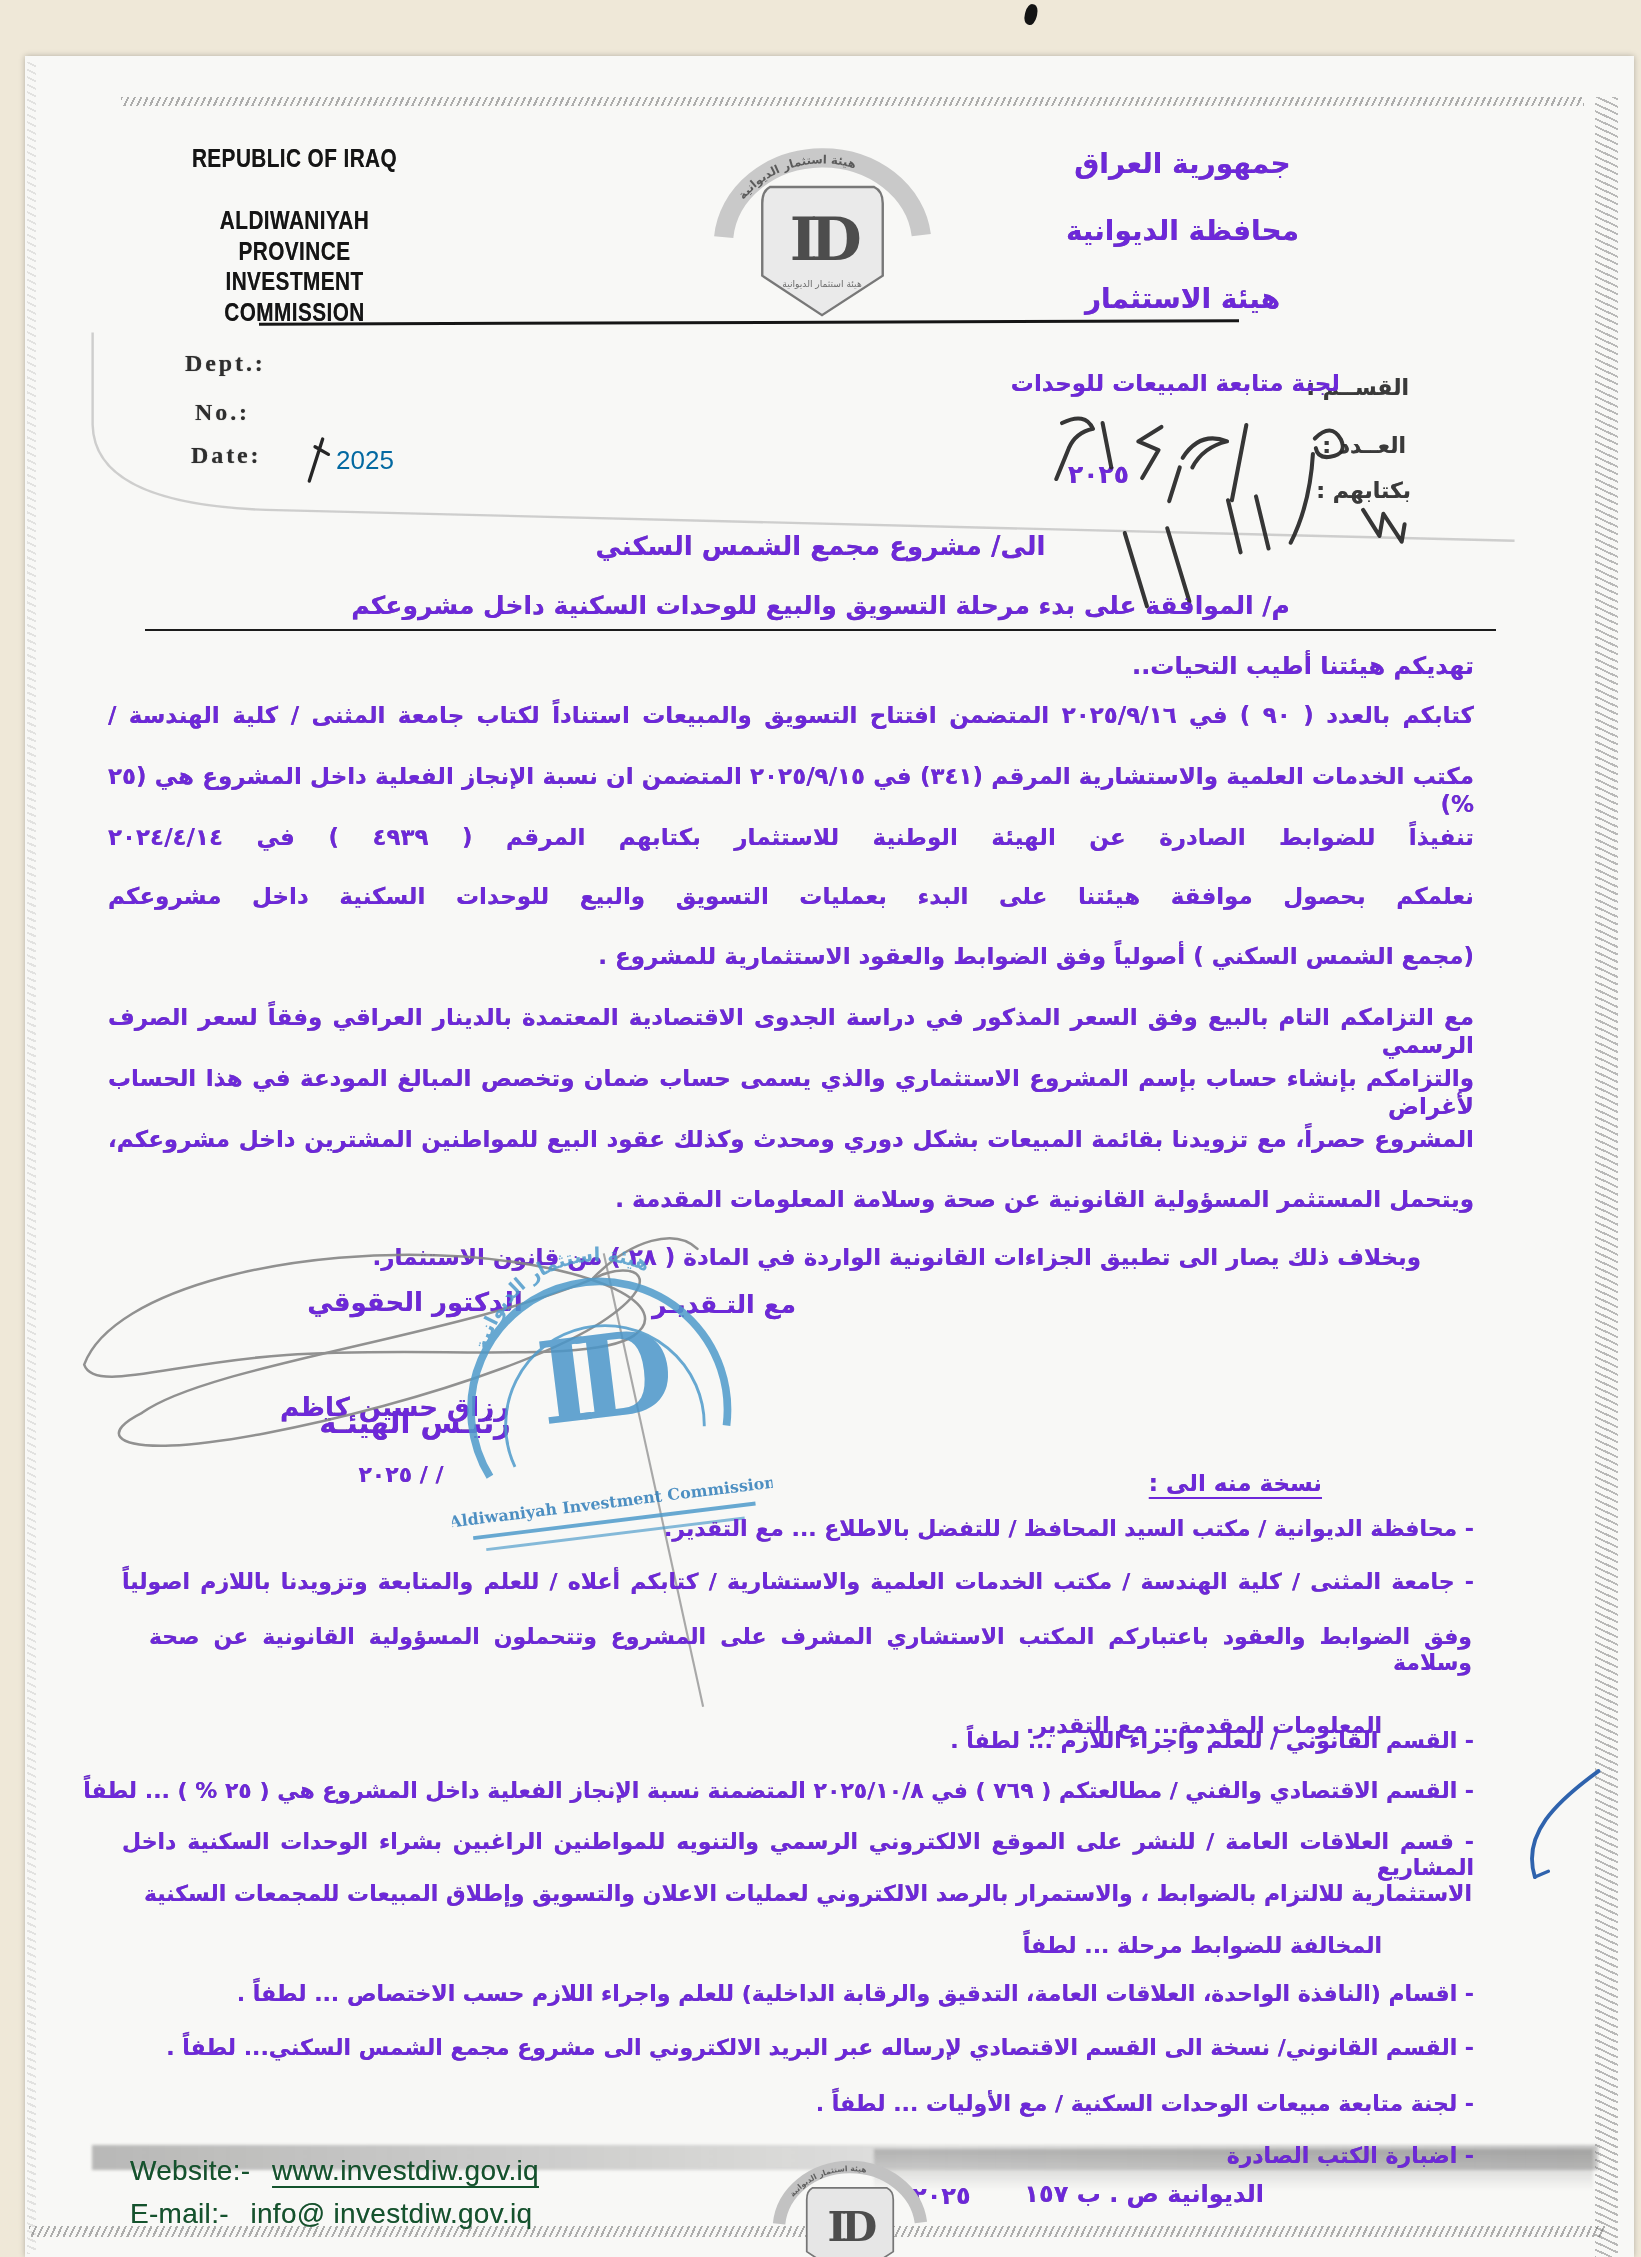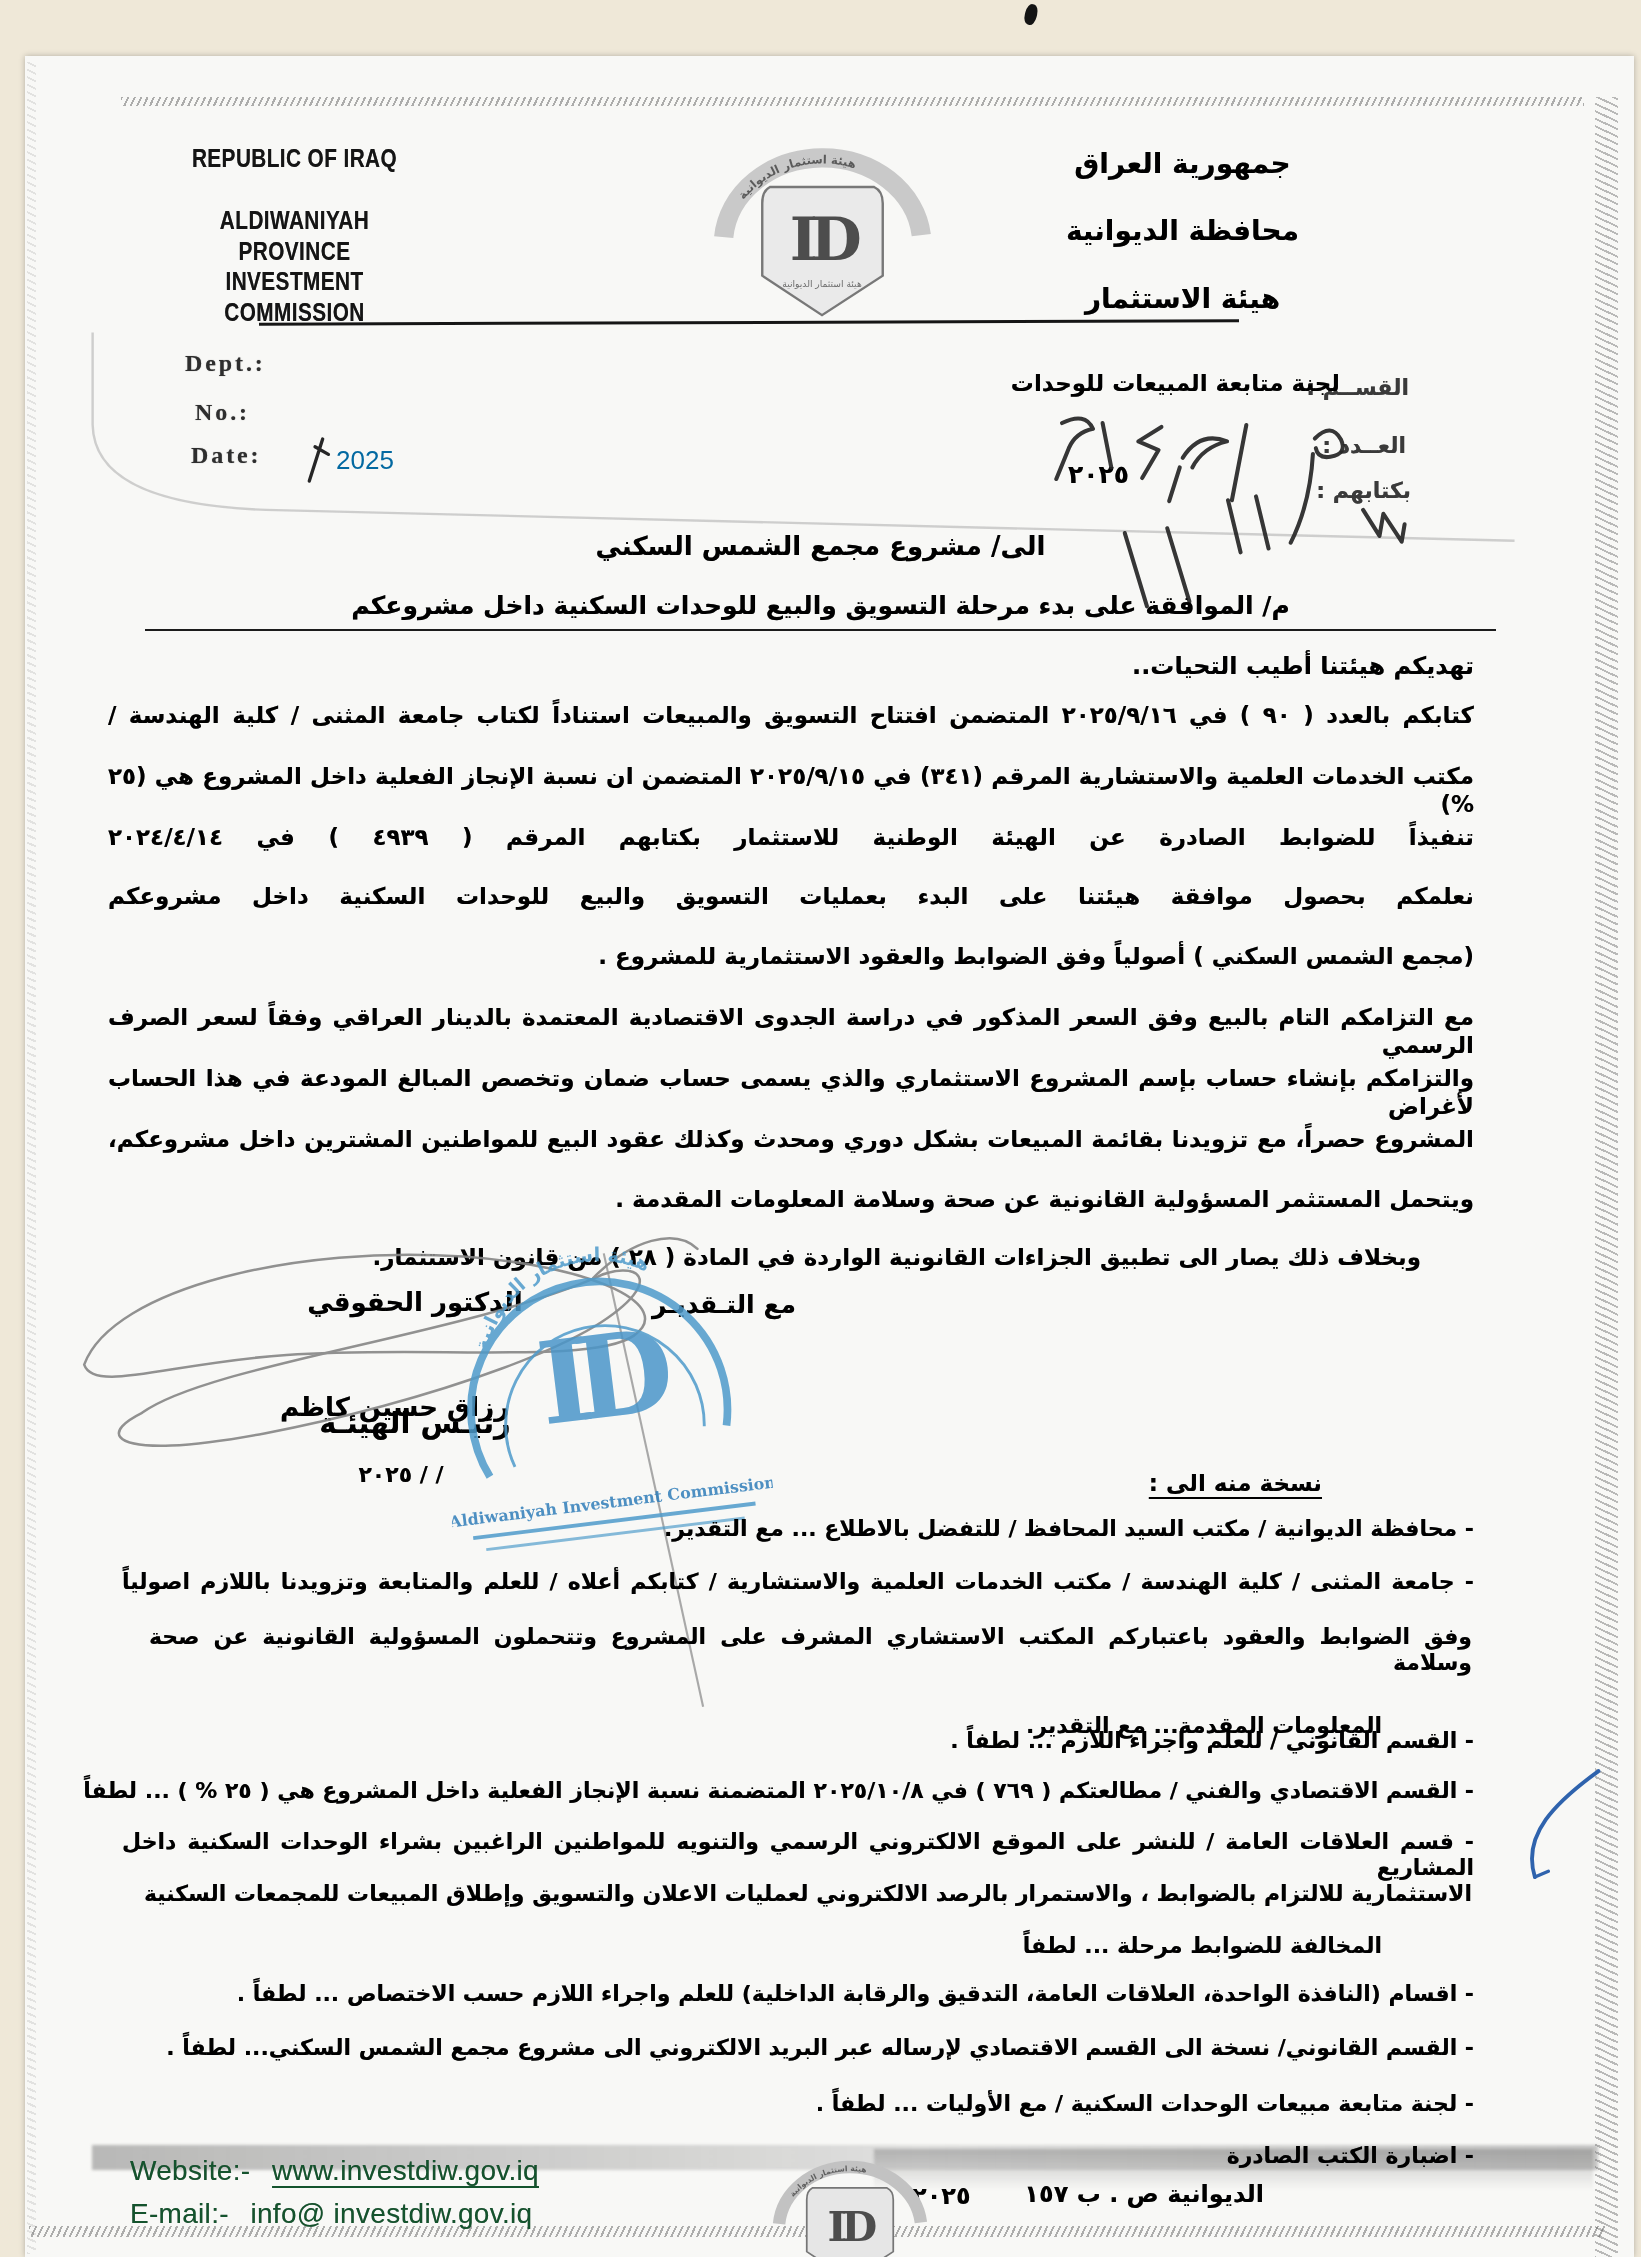--- a/index.html
+++ b/index.html
@@ -15,21 +15,21 @@
     background:#f8f8f6;
     box-shadow:0 0 5.8px rgba(0,0,0,.25);
   }
   .hatch{
     background:repeating-linear-gradient(115deg, rgba(80,80,80,.45) 0 1.9px, transparent 1.9px 5.8px);
   }
   .hatch-v{
     background:repeating-linear-gradient(25deg, rgba(90,90,90,.4) 0 1.9px, transparent 1.9px 6.8px);
   }
   .ar{
-    font-family:"DejaVu Sans",sans-serif;font-weight:700;color:#000000;
+    font-family:"DejaVu Sans",sans-serif;font-weight:700;color:#6d28d9;
     direction:rtl;white-space:nowrap;line-height:1.2;
     text-shadow:0 0 0.6px rgba(25,25,25,.5);
   }
   .arj{white-space:normal;text-align:justify;text-align-last:justify;}
   .en-head{
     font-family:"Liberation Sans",sans-serif;font-weight:700;color:#151515;
     font-size:26px;letter-spacing:0.5px;text-align:center;
     transform:scaleX(.8);transform-origin:center top;
     text-shadow:0 0 0.7px rgba(20,20,20,.6);
   }

